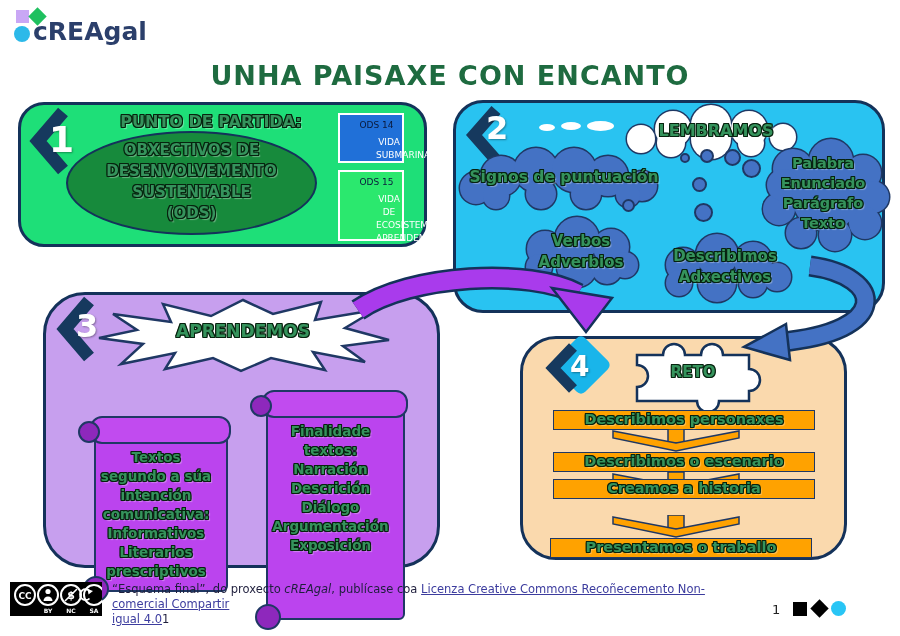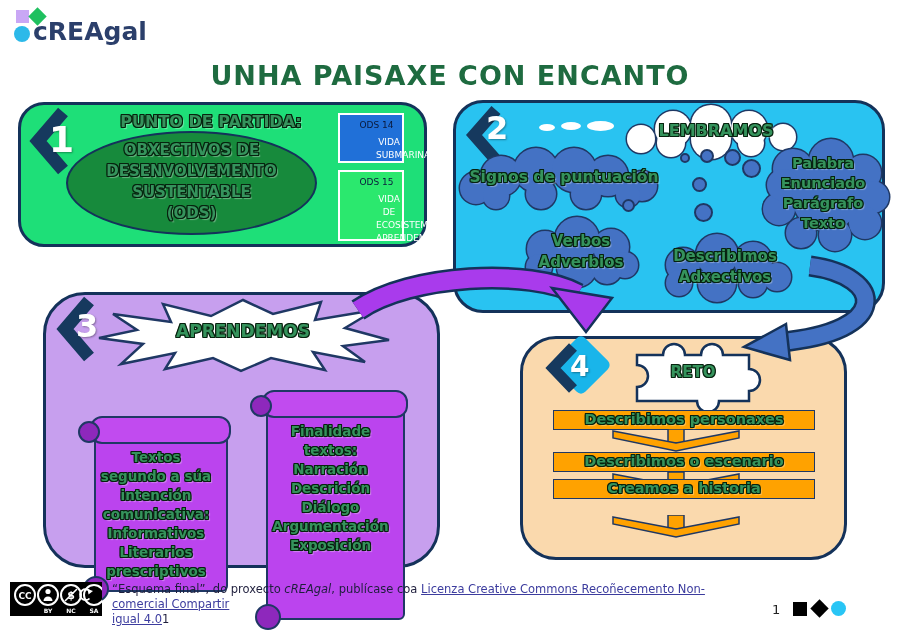--- a/index.html
+++ b/index.html
@@ -293,20 +293,21 @@
   <div class="abs bar ctr wa" style="left:30px;top:113px;width:262px;">Describimos o escenario</div>
   <svg class="abs" style="left:88px;top:133px;" width="130" height="24" viewBox="0 0 130 24">
     <rect x="57" y="0" width="16" height="14" fill="#FFA200" stroke="#1F3864" stroke-width="1.5"></rect>
     <path d="M2,2 L65,14 L128,2 L128,9 L65,22 L2,9 Z" fill="#FFA200" stroke="#1F3864" stroke-width="1.5"></path>
   </svg>
   <div class="abs bar ctr wa" style="left:30px;top:140px;width:262px;">Creamos a historia</div>
   <svg class="abs" style="left:88px;top:176px;" width="130" height="24" viewBox="0 0 130 24">
     <rect x="57" y="0" width="16" height="14" fill="#FFA200" stroke="#1F3864" stroke-width="1.5"></rect>
     <path d="M2,2 L65,14 L128,2 L128,9 L65,22 L2,9 Z" fill="#FFA200" stroke="#1F3864" stroke-width="1.5"></path>
   </svg>
+  <div class="abs bar ctr wa" style="left:27px;top:199px;width:262px;">Presentamos o traballo</div>
 </div>
 
 <svg class="abs" style="left:10px;top:582px;" width="92" height="34" viewBox="0 0 92 34">
   <rect x="0" y="0" width="92" height="34" fill="#000"></rect>
   <circle cx="15" cy="13" r="10" fill="none" stroke="#fff" stroke-width="2"></circle>
   <text x="15" y="16.5" fill="#fff" font-size="9" font-weight="bold" text-anchor="middle">CC</text>
   <circle cx="38" cy="13" r="10" fill="none" stroke="#fff" stroke-width="2"></circle>
   <circle cx="38" cy="9.5" r="2.6" fill="#fff"></circle>
   <path d="M33.5,19 a4.5,4.5 0 0 1 9,0 Z" fill="#fff"></path>
   <circle cx="61" cy="13" r="10" fill="none" stroke="#fff" stroke-width="2"></circle>

